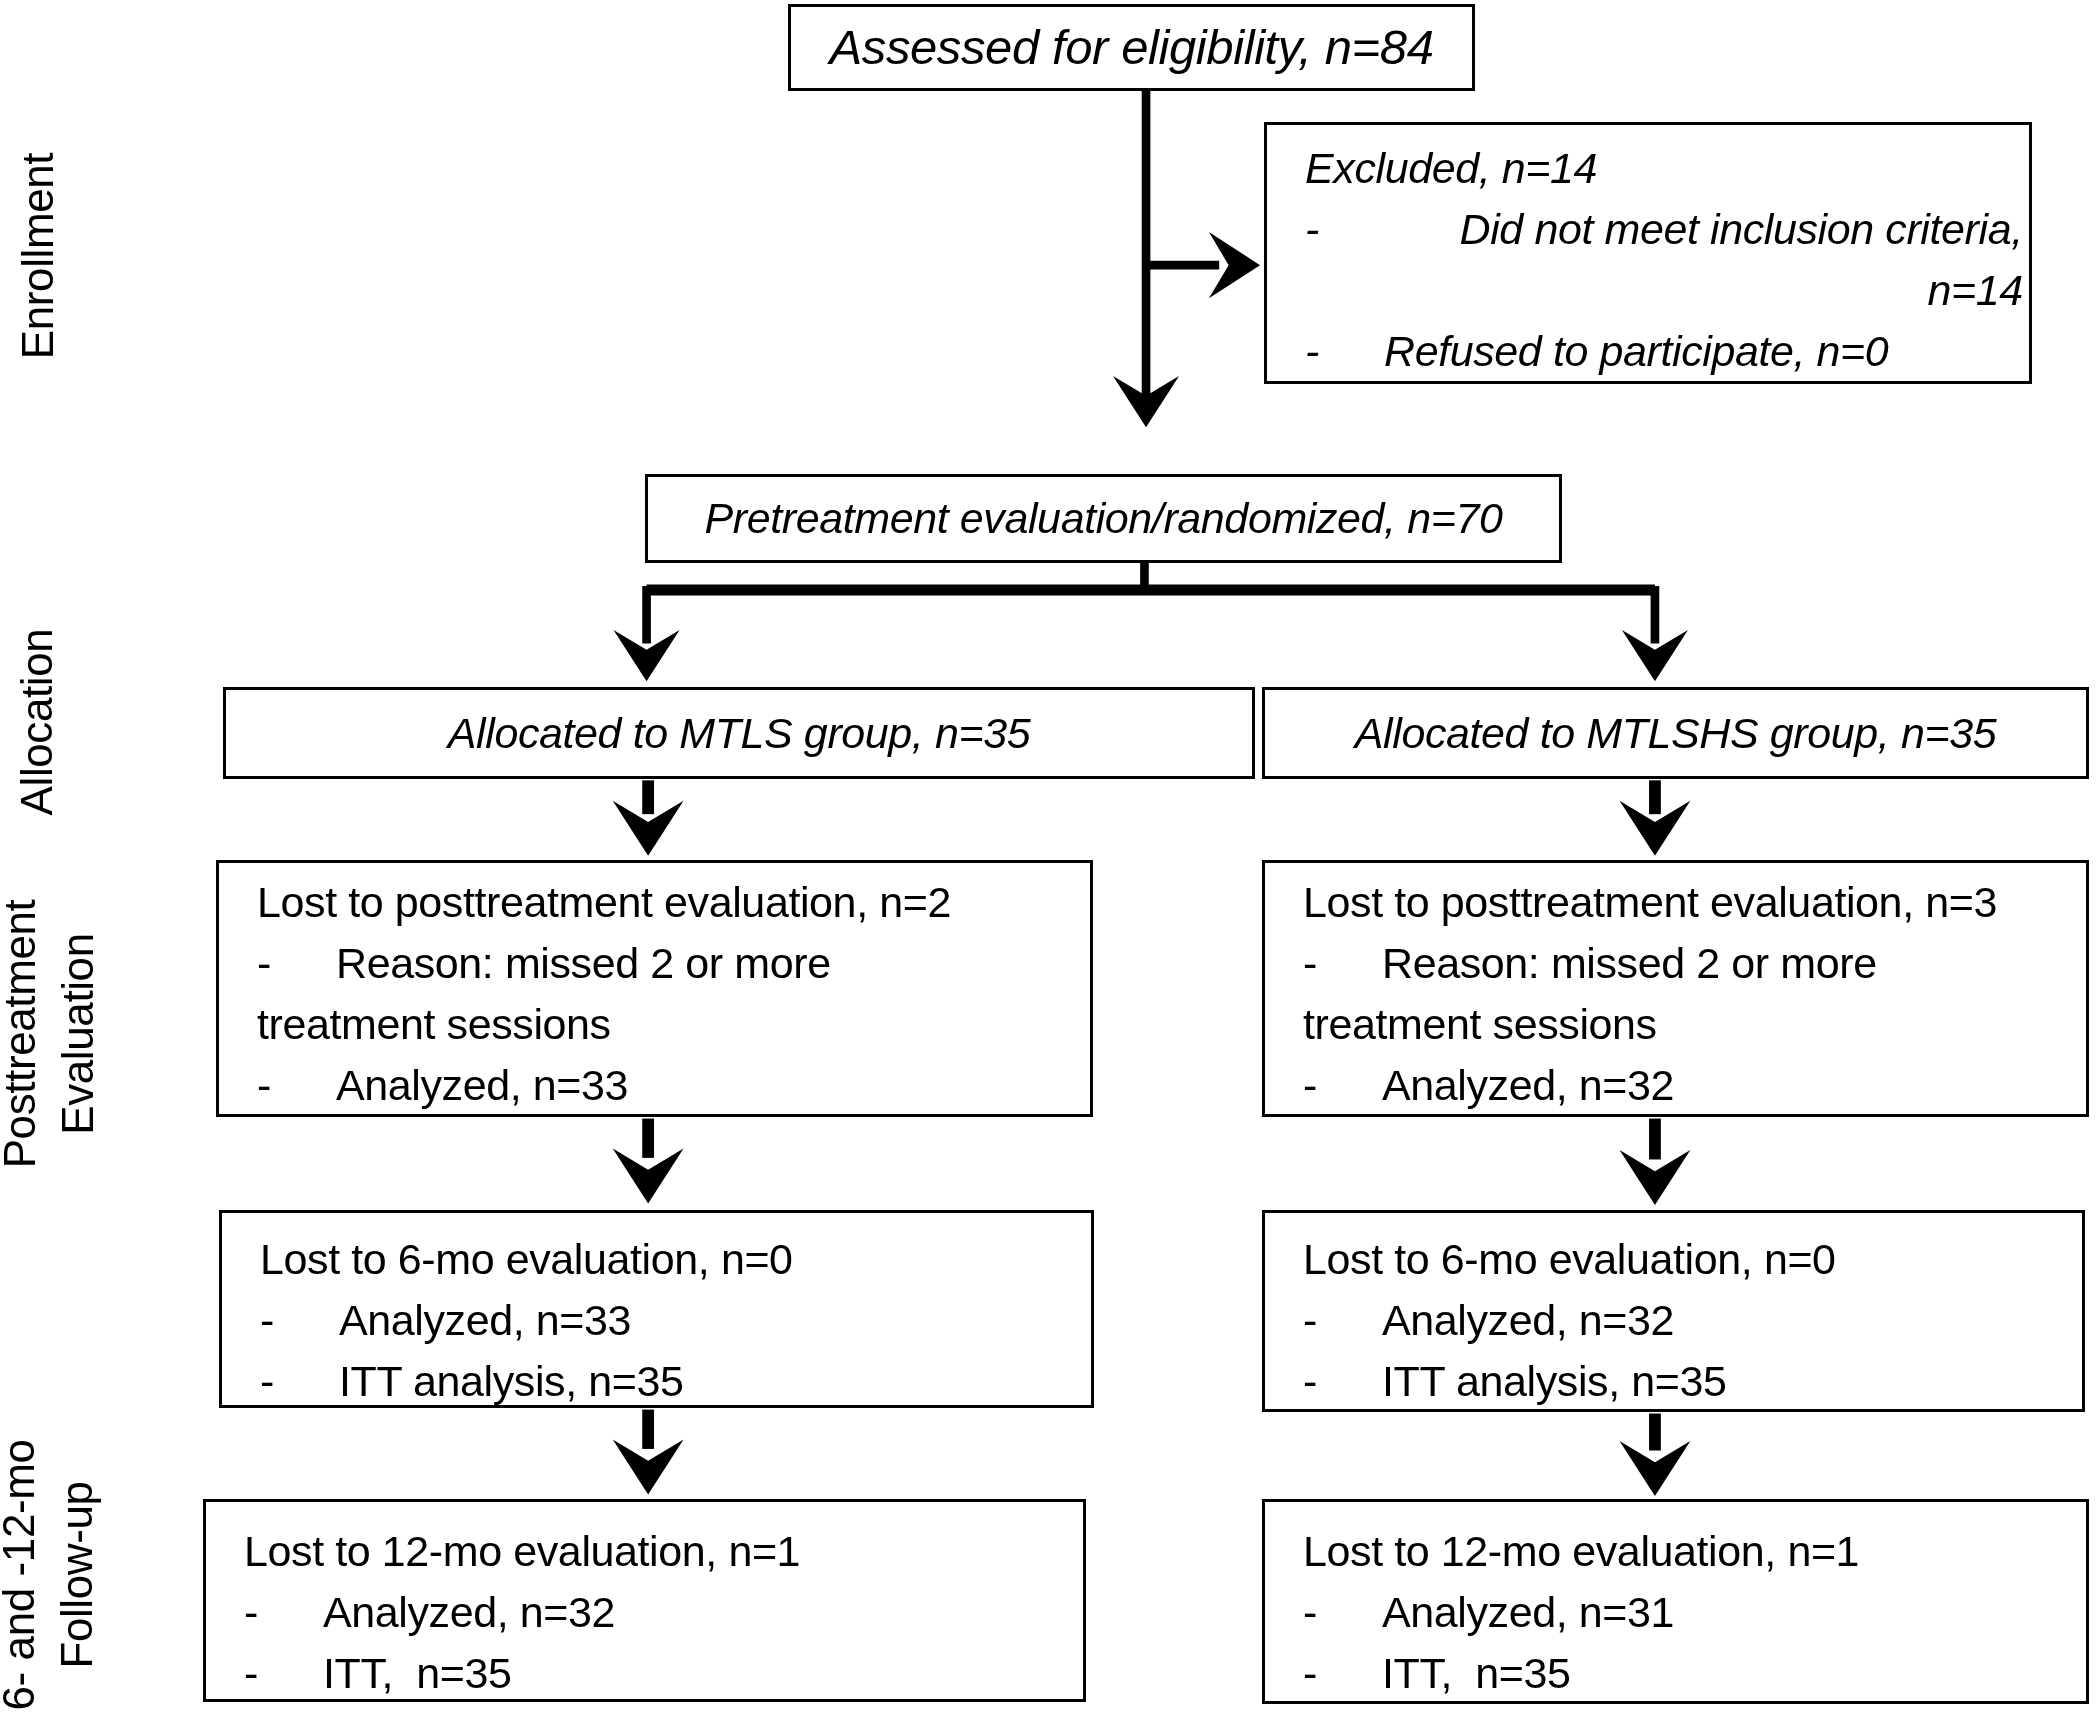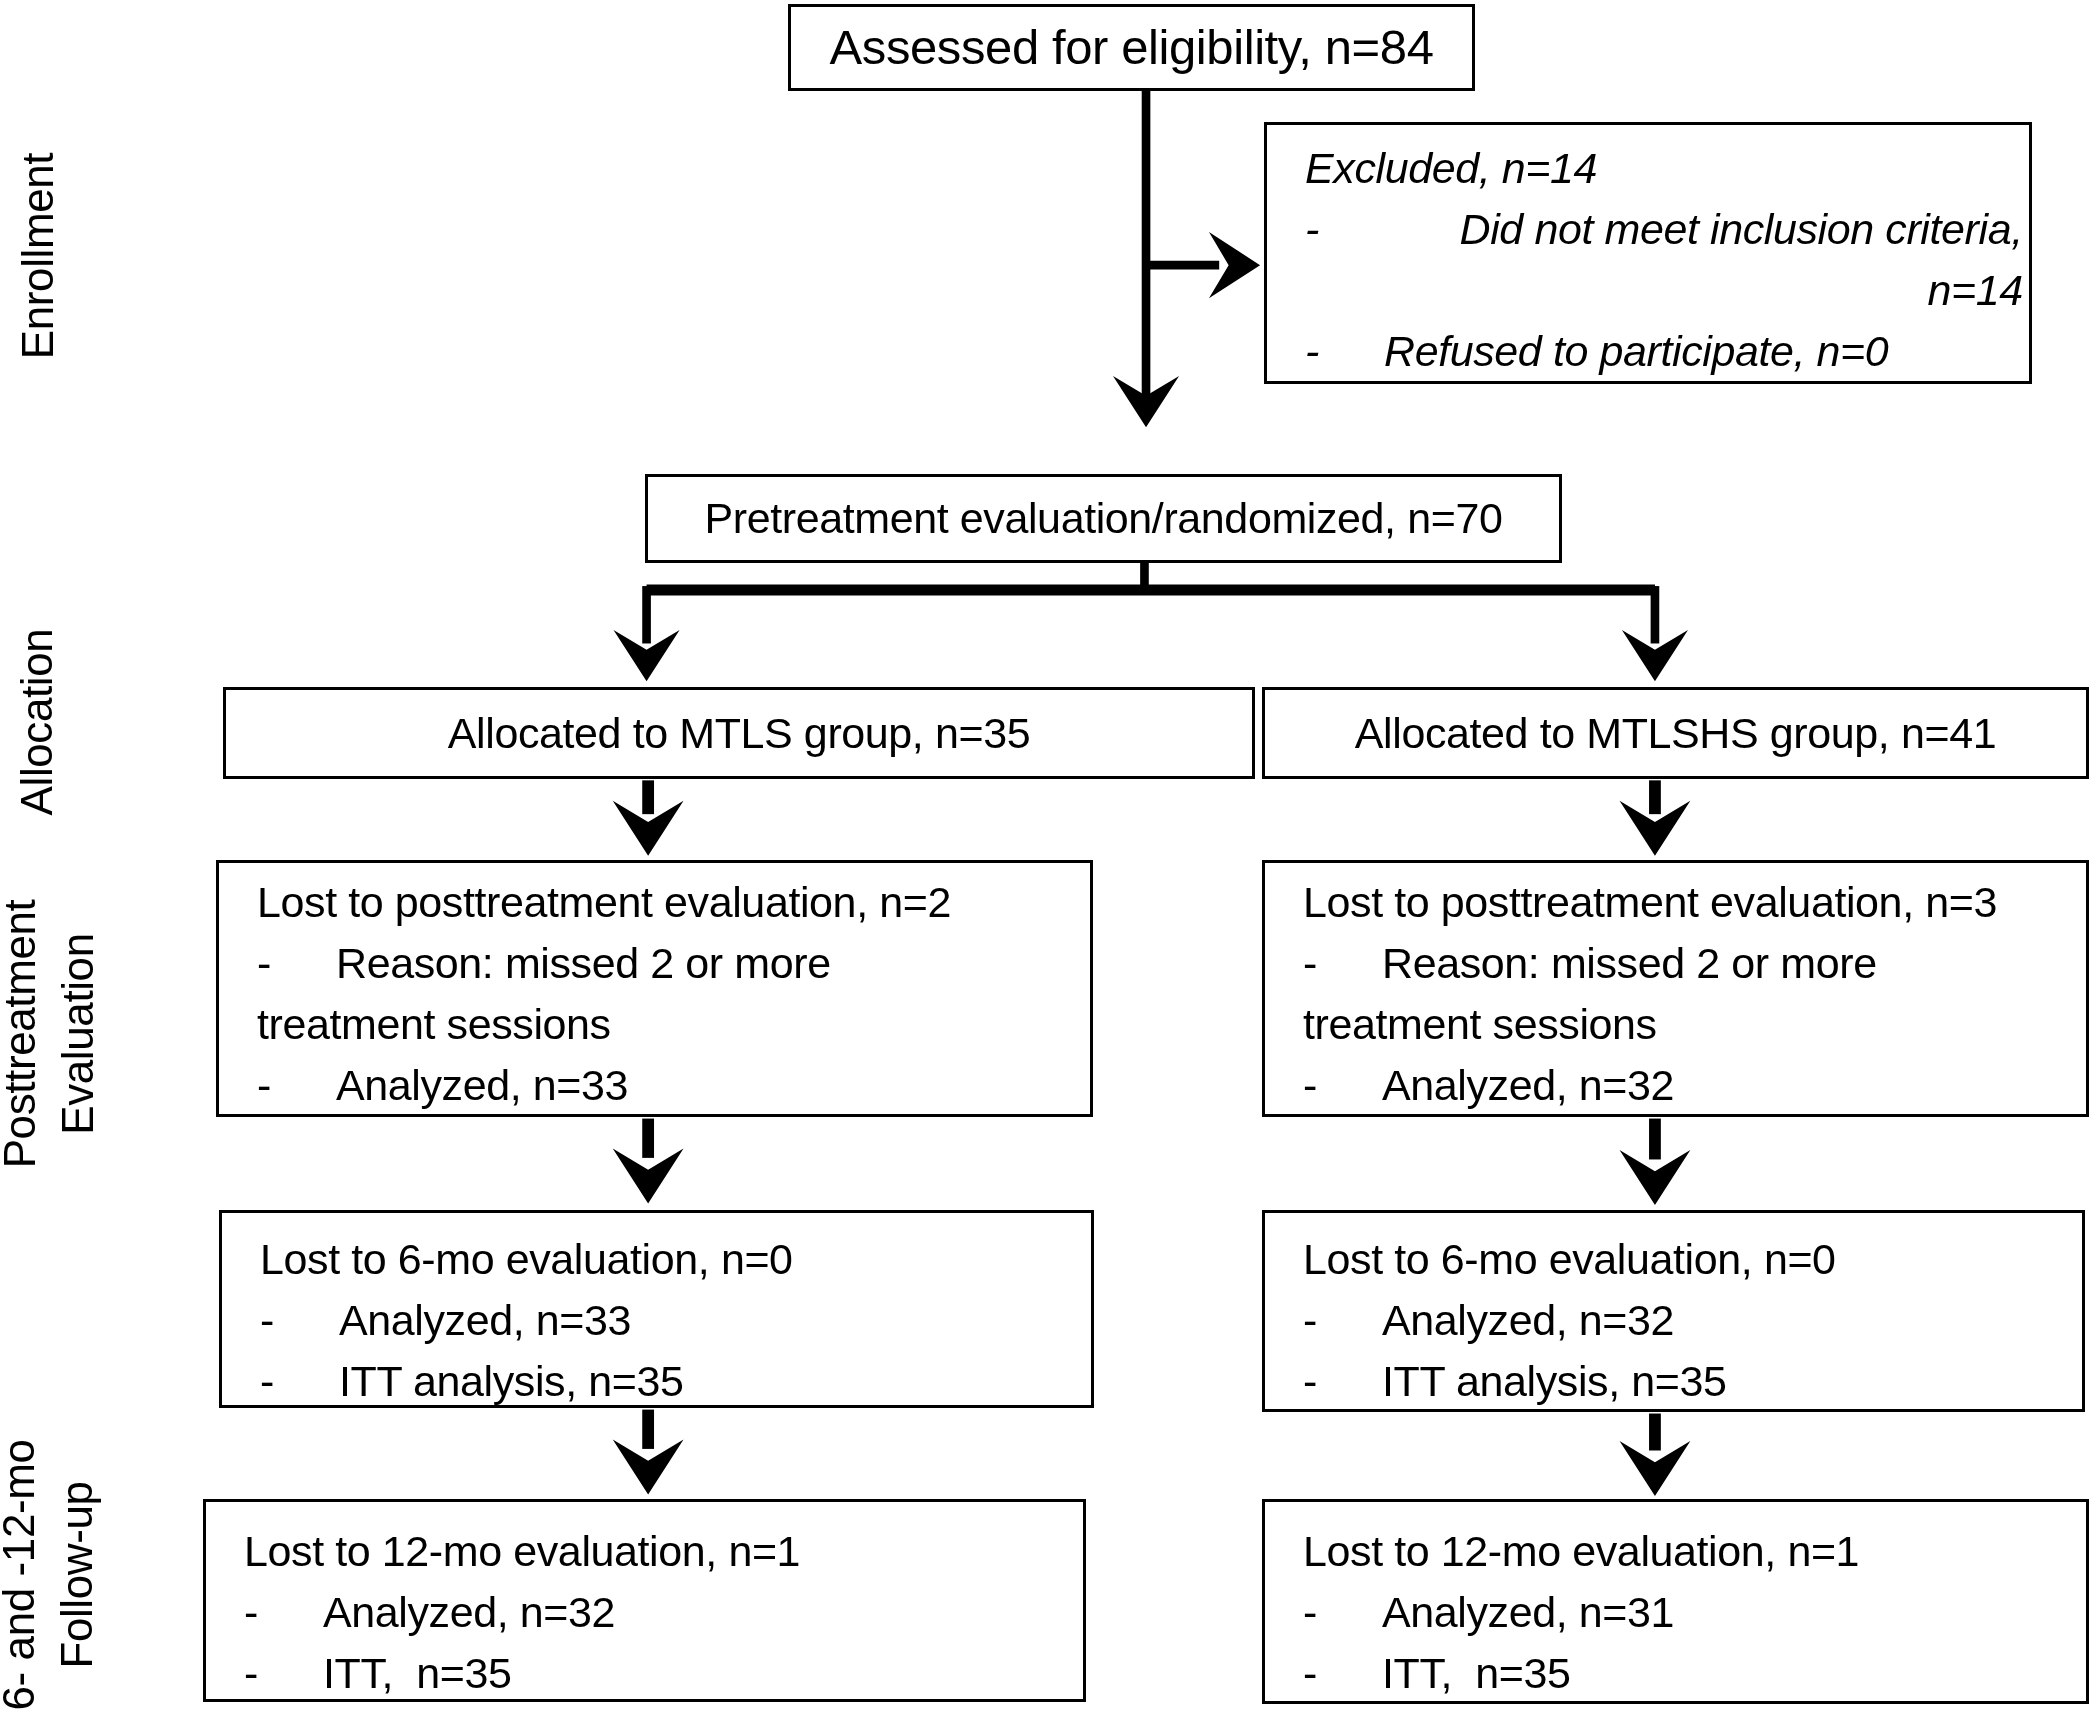--- a/index.html
+++ b/index.html
@@ -14,21 +14,21 @@
   #arrow-layer{position:absolute;left:0;top:0;width:2097px;height:1729px;}
   .box{
     position:absolute;
     box-sizing:border-box;
     background:#ffffff;
     border:3.9px solid #000000;
     font-size:43px;
     letter-spacing:-0.4px;
     line-height:61px;
   }
-  .center-box{display:flex;align-items:center;justify-content:center;text-align:center;}
+  .center-box{display:flex;align-items:center;justify-content:center;text-align:center;font-style:italic;}
   .list-box{padding:9.4px 6.3px 0 38px;}
   .line{display:flex;align-items:flex-start;}
   .dash-col{flex:0 0 79px;width:79px;}
   .line-text{white-space:pre;}
   .line.wrap .line-text{white-space:normal;text-align:right;}
   .side-label{
     position:absolute;
     width:551px;
     text-align:center;
     font-size:44px;
@@ -136,21 +136,21 @@
   </div>
 
   <div class="box center-box box-pretreatment">
     <span>Pretreatment evaluation/randomized, n=70</span>
   </div>
 
   <div class="box center-box box-alloc-left">
     <span>Allocated to MTLS group, n=35</span>
   </div>
   <div class="box center-box box-alloc-right">
-    <span>Allocated to MTLSHS group, n=41</span>
+    <span>Allocated to MTLSHS group, n=35</span>
   </div>
 
   <div class="box list-box box-post-left">
     <div class="line">
       <span class="line-text">Lost to posttreatment evaluation, n=2</span>
     </div>
     <div class="line">
       <span class="dash-col">-</span>
       <span class="line-text">Reason: missed 2 or more</span>
     </div>

